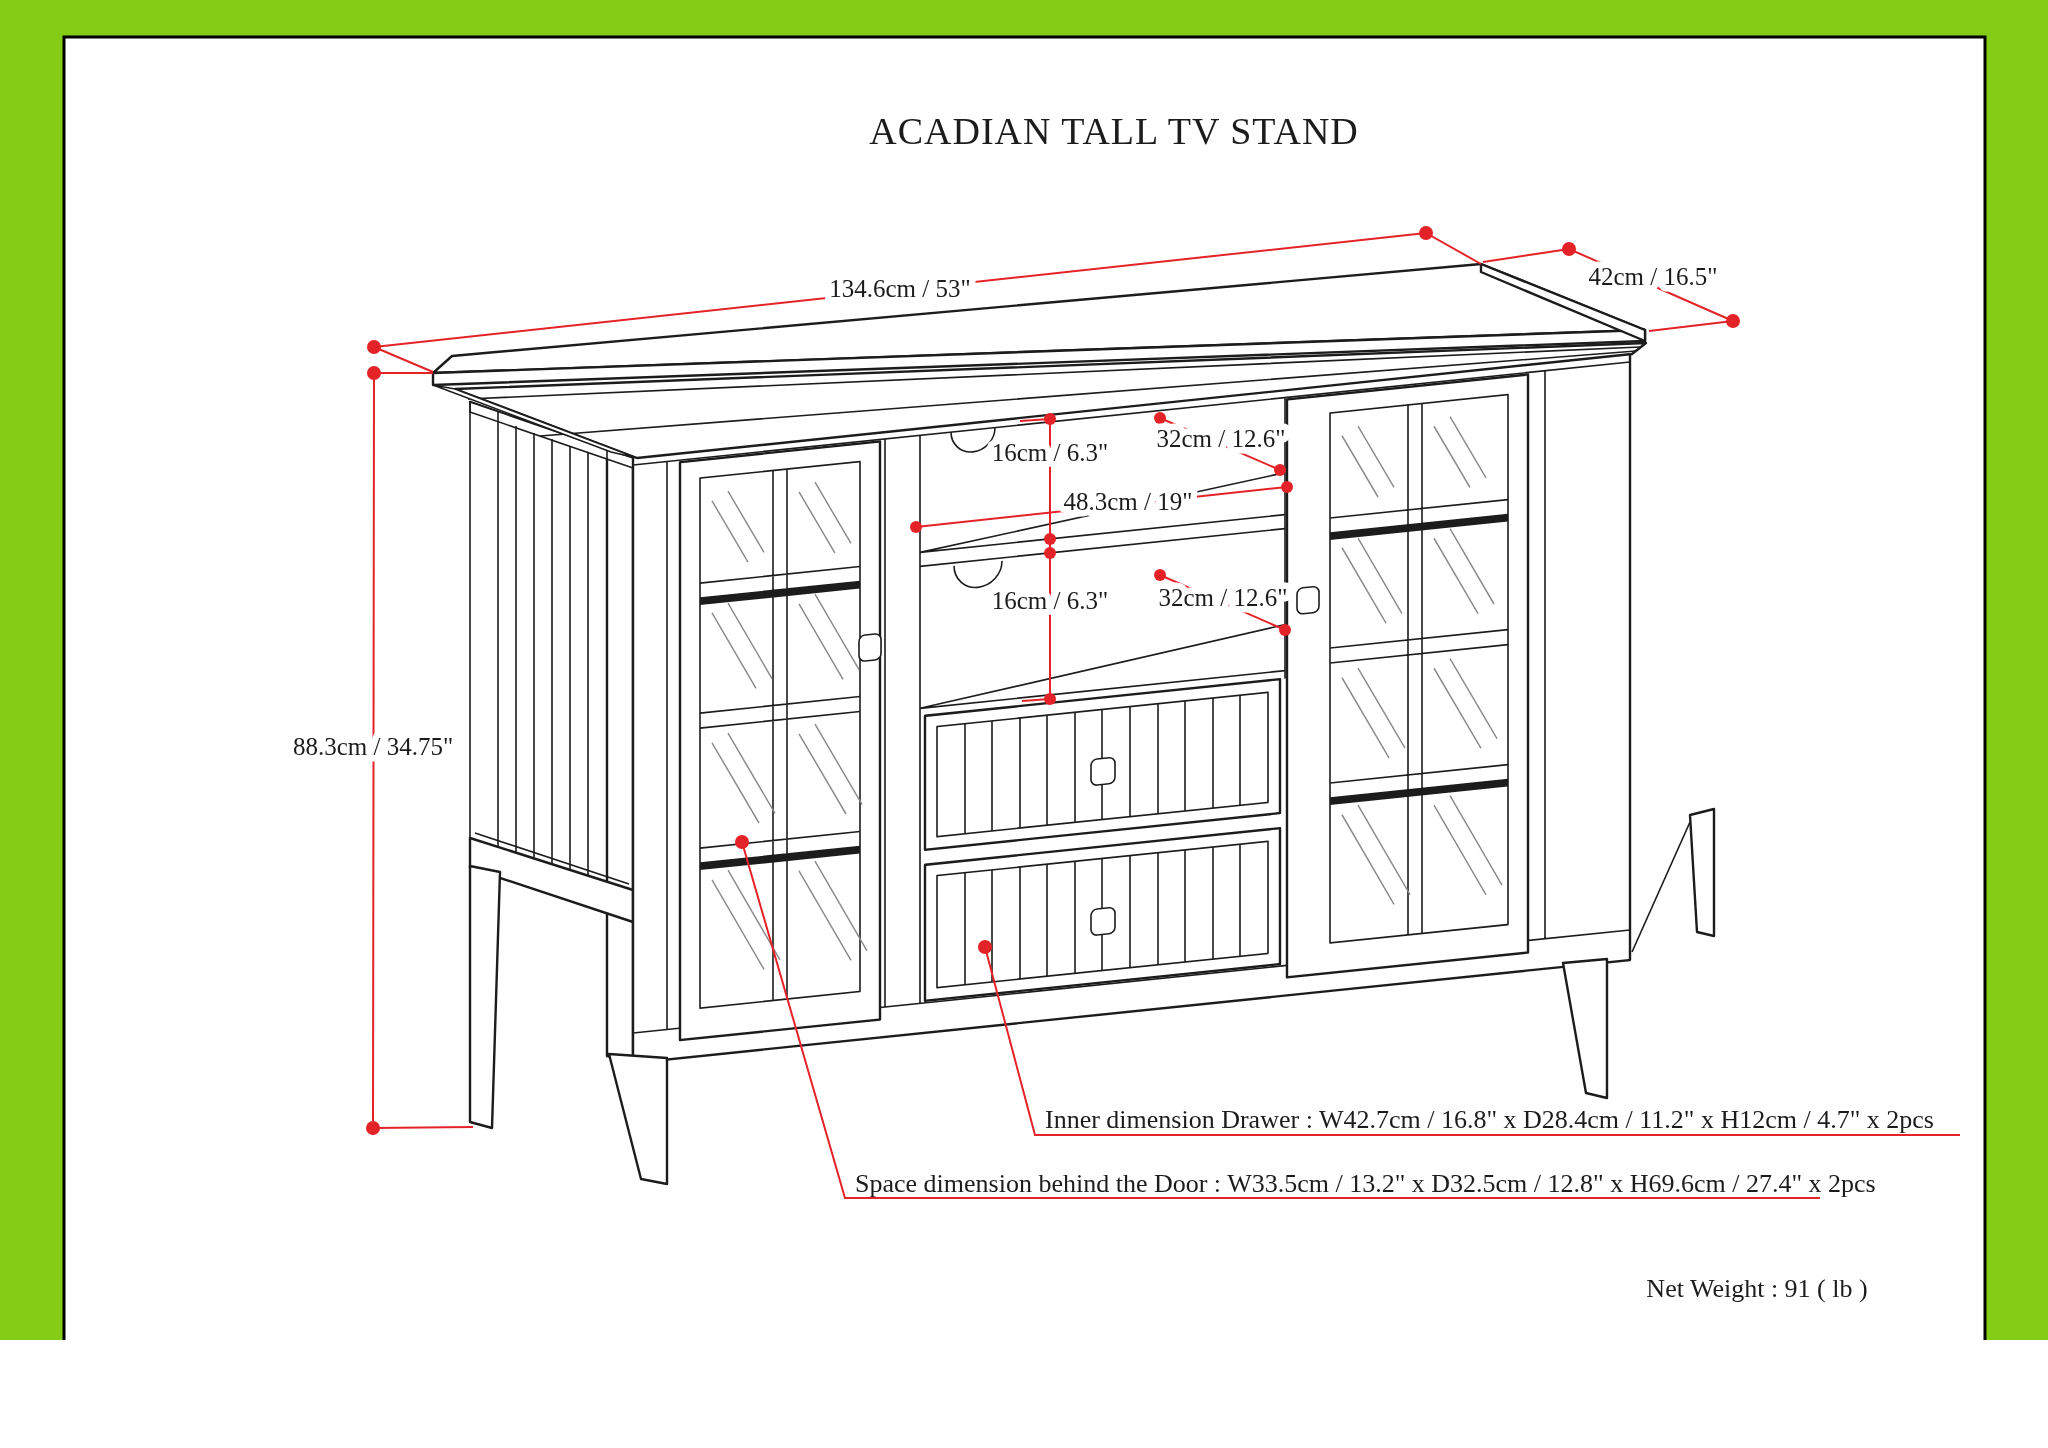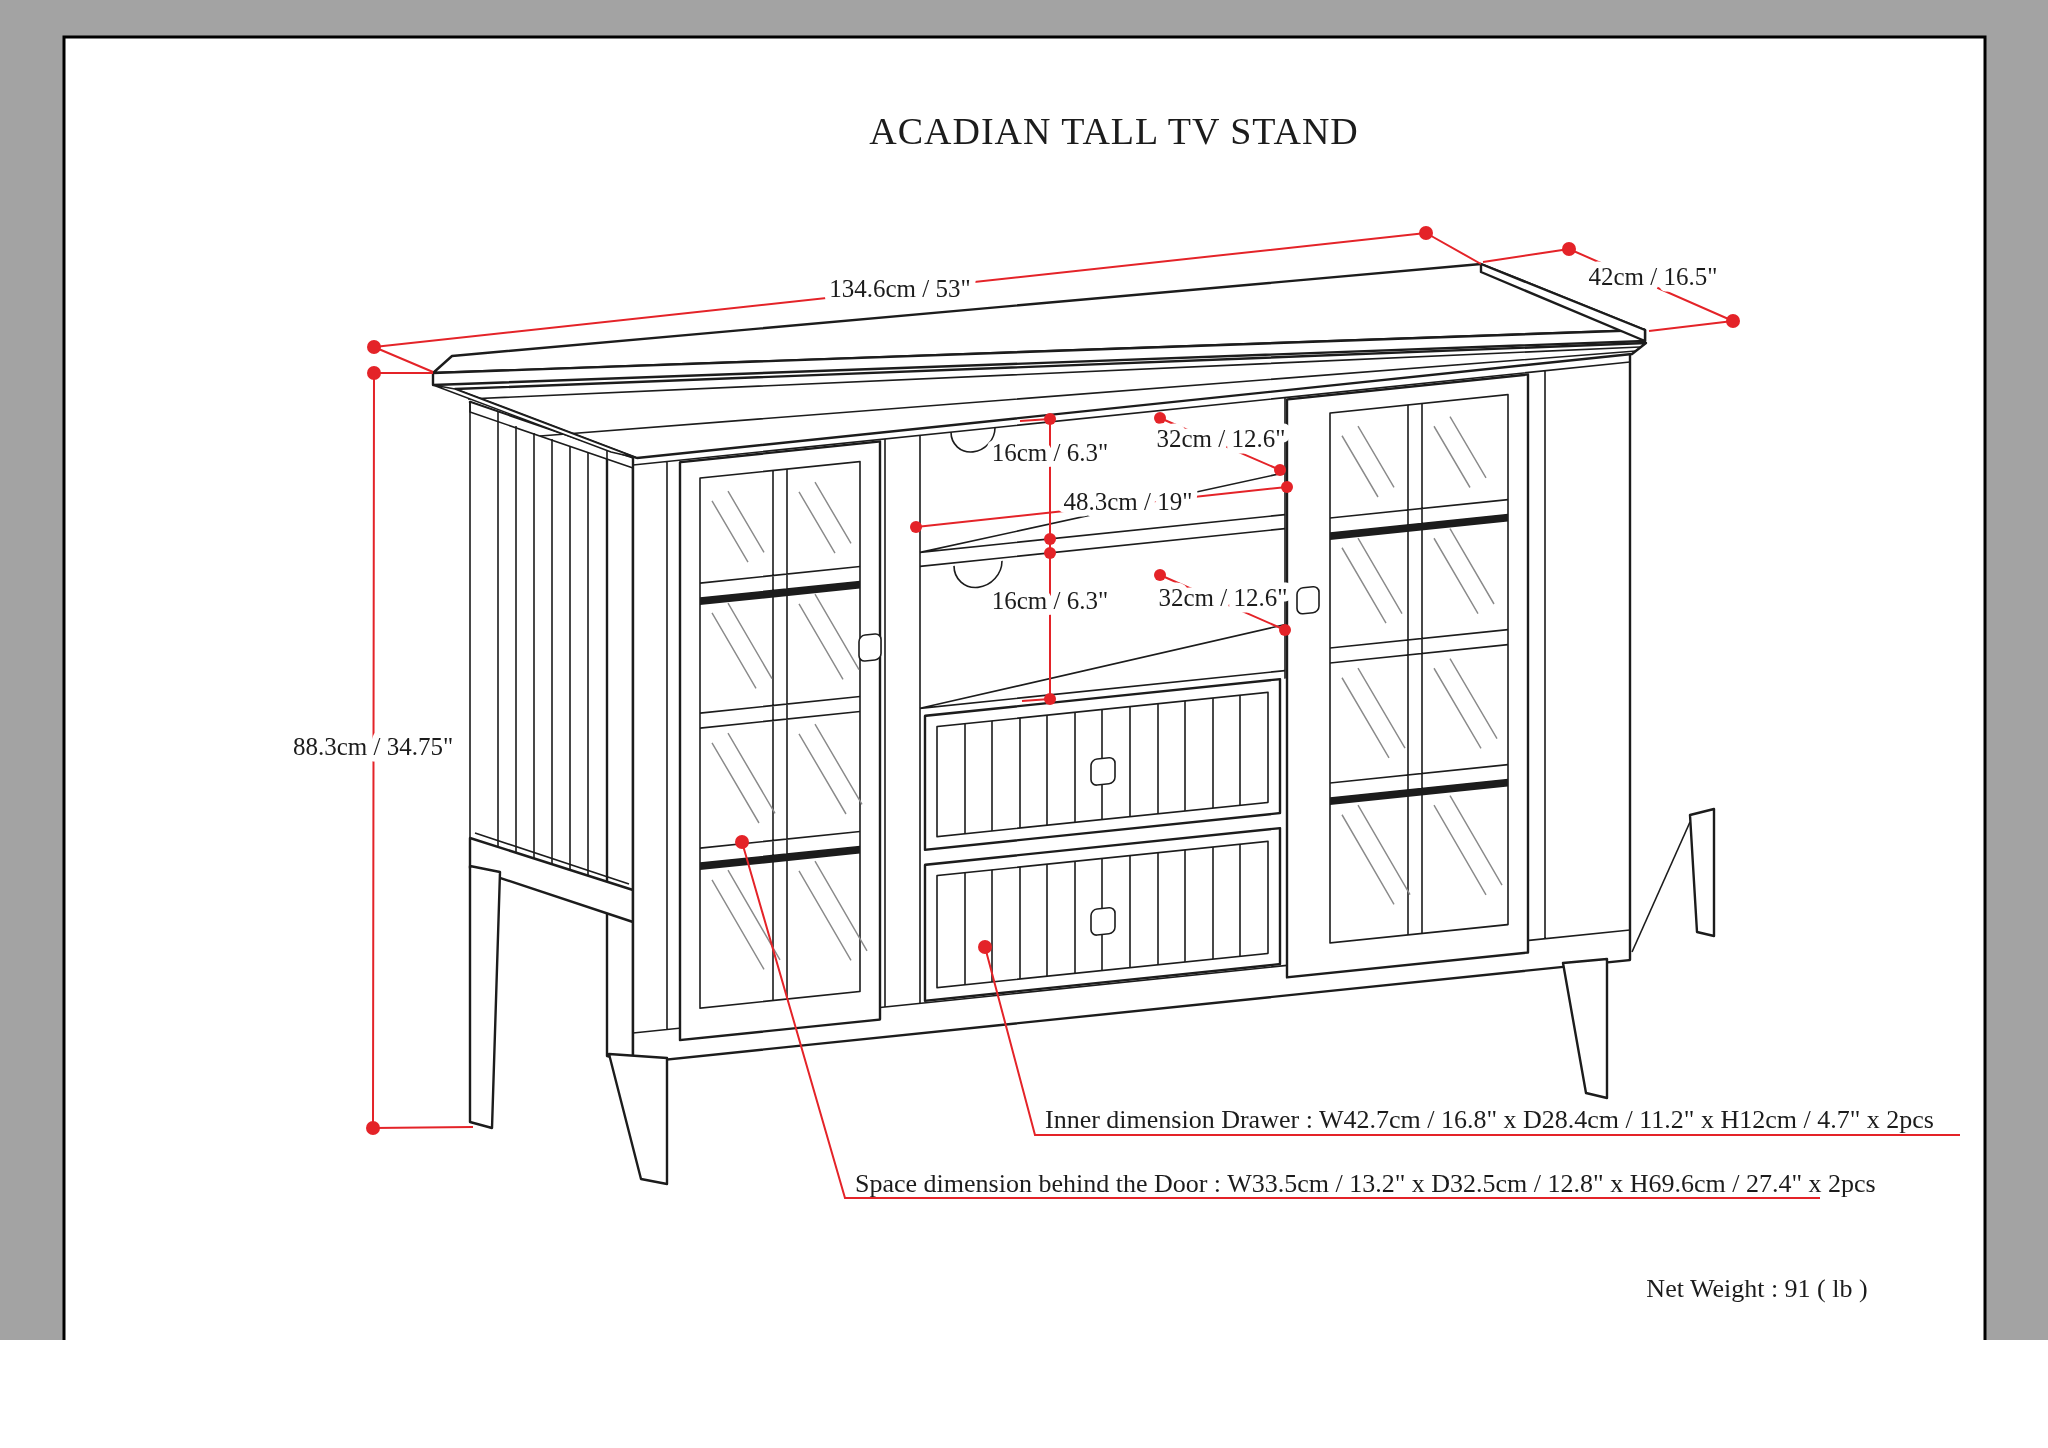--- a/index.html
+++ b/index.html
@@ -1,16 +1,16 @@
 <!DOCTYPE html>
 <html><head>
 <meta charset="utf-8">
 <style>
   html,body{margin:0;padding:0;background:#ffffff;}
-  #stage{position:relative;width:2048px;height:1340px;background:#a3a3a3;
+  #stage{position:relative;width:2048px;height:1340px;background:#84cc16;
          font-family:"Liberation Serif","DejaVu Serif",serif;}
   svg{position:absolute;left:0;top:0;}
   text{font-family:"Liberation Serif","DejaVu Serif",serif;fill:#1c1c1c;}
   .title{font-size:38px;letter-spacing:1px;}
   .dim{font-size:25px;paint-order:stroke;stroke:#ffffff;stroke-width:13px;stroke-linejoin:round;}
   .note{font-size:26px;}
   .ln2{stroke:#1c1c1c;stroke-width:1.6;fill:none;}
   .fw{fill:#ffffff;stroke:#1c1c1c;stroke-width:2.4;stroke-linejoin:round;}
   .fw2{fill:#ffffff;stroke:#1c1c1c;stroke-width:1.6;stroke-linejoin:round;}
   .shine{stroke:#8a8a8a;stroke-width:1.4;fill:none;}

